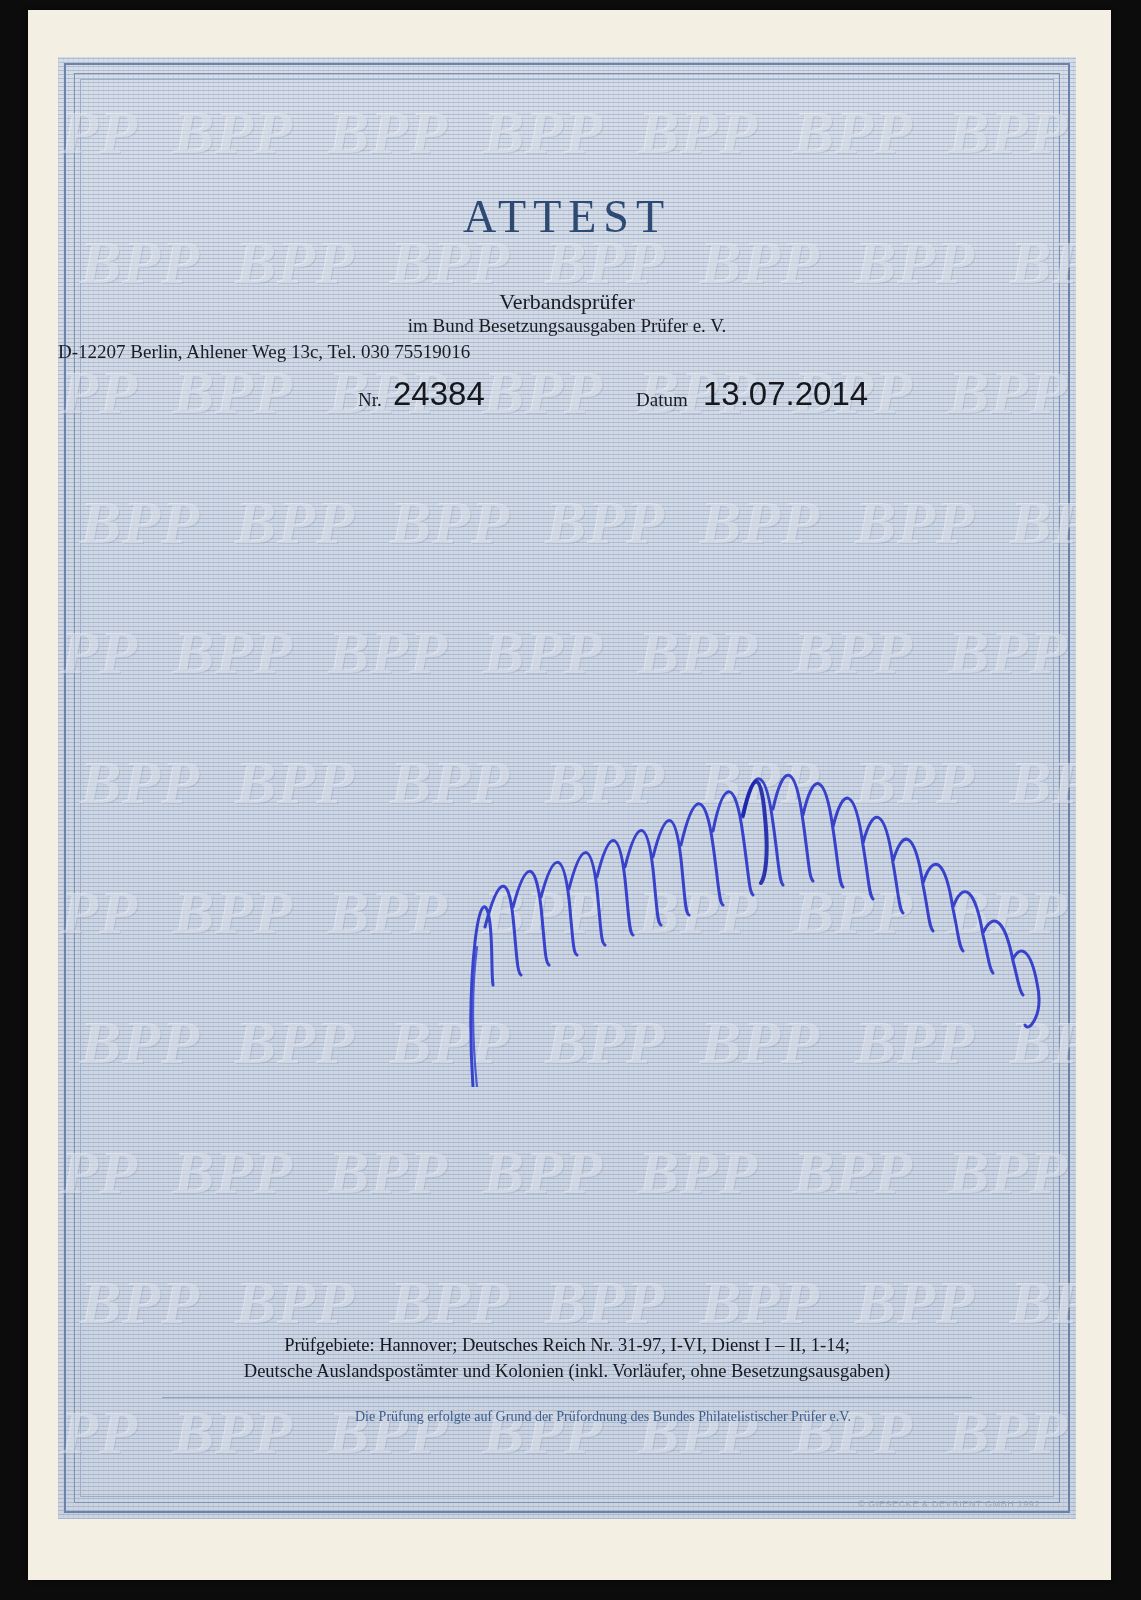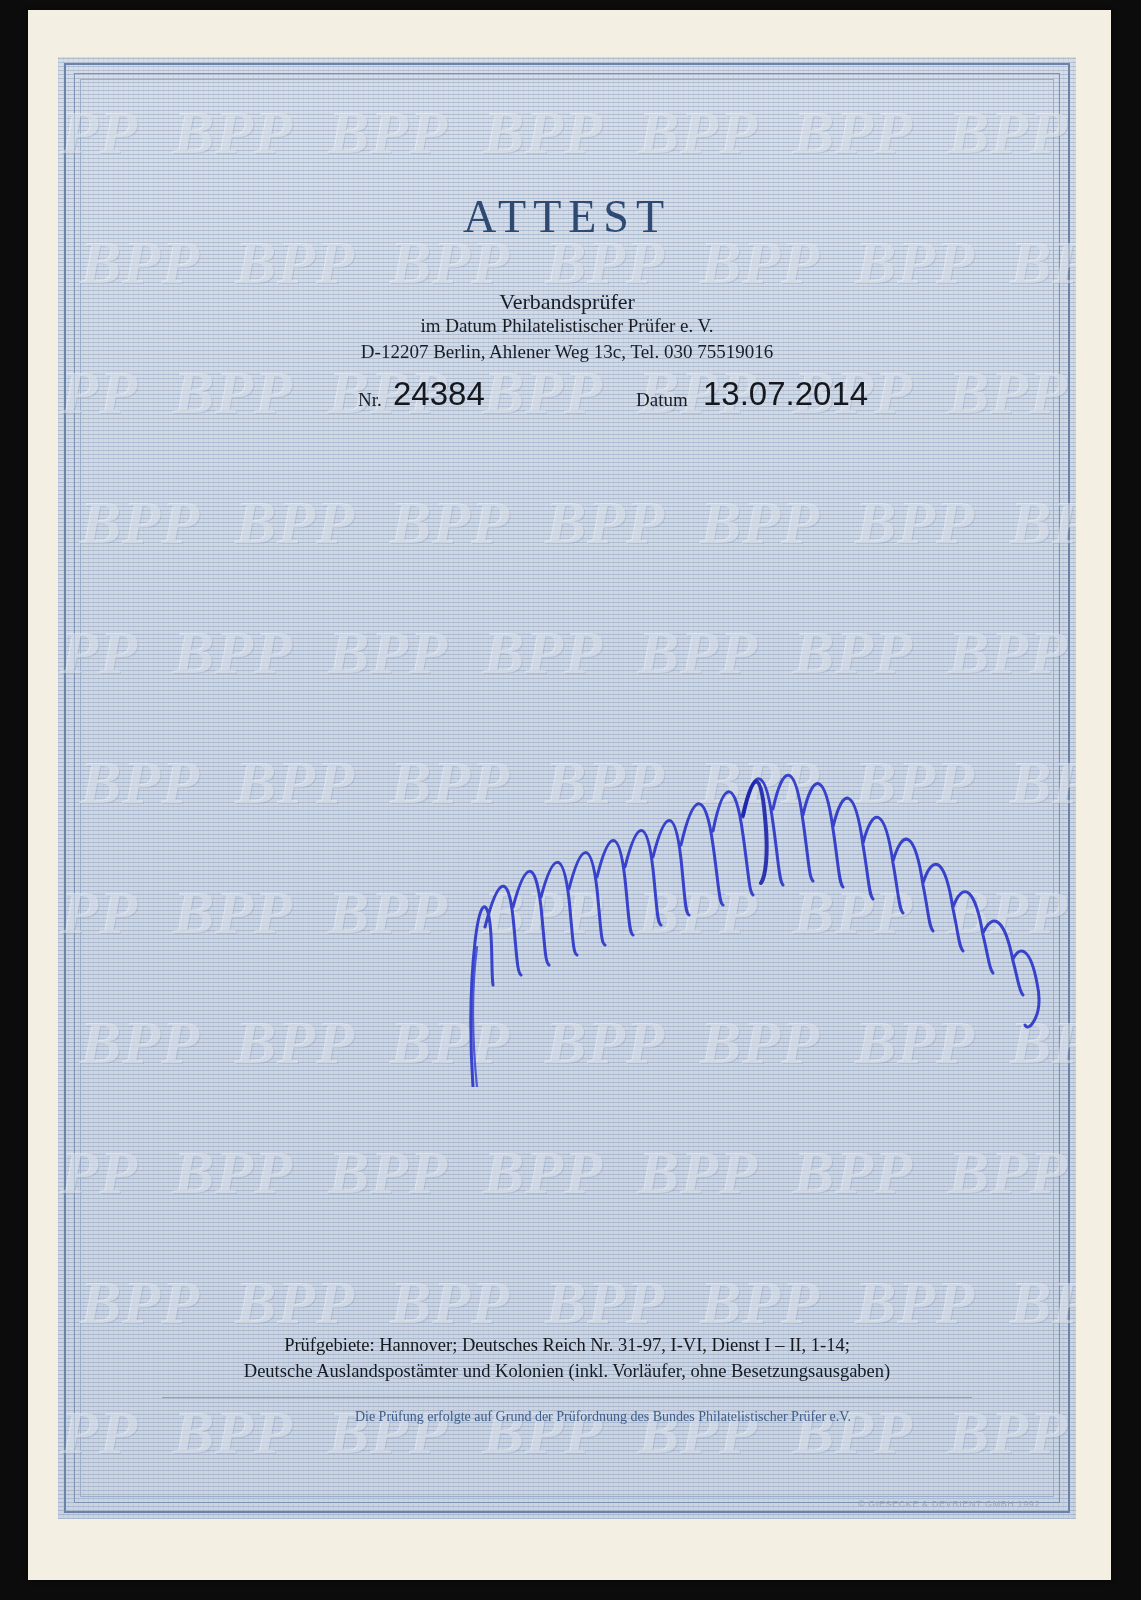--- a/index.html
+++ b/index.html
@@ -140,21 +140,20 @@
     top: 258px;
     width: 100%;
     text-align: center;
     font-size: 19px;
     color: #1a1d24;
   }
   .subline3 {
     position: absolute;
     top: 284px;
     width: 100%;
-    text-align: center;
     font-size: 19px;
     color: #1a1d24;
   }
 
   .numrow {
     position: absolute;
     top: 318px;
     left: 0;
     width: 100%;
     height: 50px;
@@ -348,21 +347,21 @@
         <div class="wm" style="left: 425px; top: 1340px;">BPP</div>
         <div class="wm" style="left: 580px; top: 1340px;">BPP</div>
         <div class="wm" style="left: 735px; top: 1340px;">BPP</div>
         <div class="wm" style="left: 890px; top: 1340px;">BPP</div>
       </div>
 
     <div class="content">
 
       <div class="title">ATTEST</div>
       <div class="subline1">Verbandsprüfer</div>
-      <div class="subline2">im Datum Philatelistischer Prüfer e. V.</div>
+      <div class="subline2">im Bund Besetzungsausgaben Prüfer e. V.</div>
       <div class="subline3">D-12207 Berlin, Ahlener Weg 13c, Tel.  030 75519016</div>
 
       <div class="numrow">
         <span class="nr-label">Nr.</span>
         <span class="nr-value">24384</span>
         <span class="datum-label">Datum</span>
         <span class="datum-value">13.07.2014</span>
       </div>
 
       <div class="body-text">

